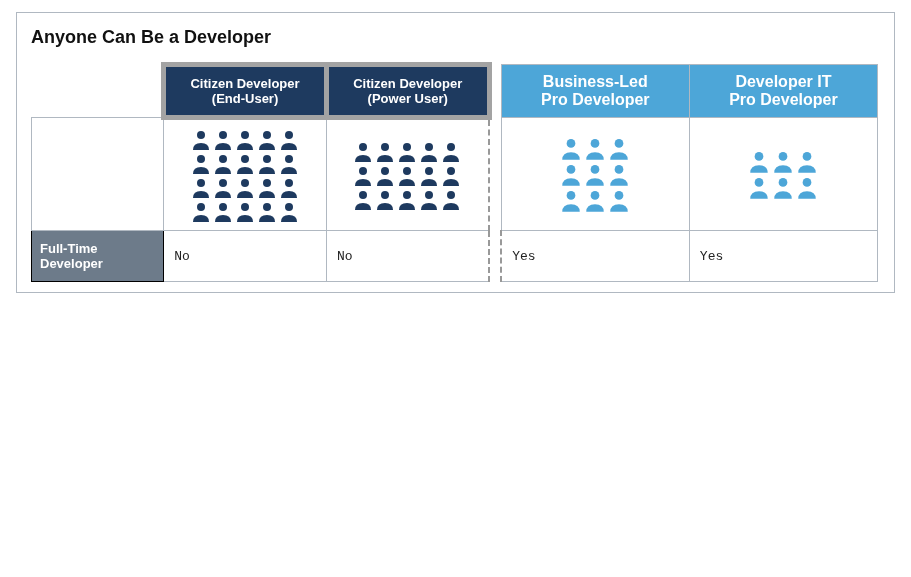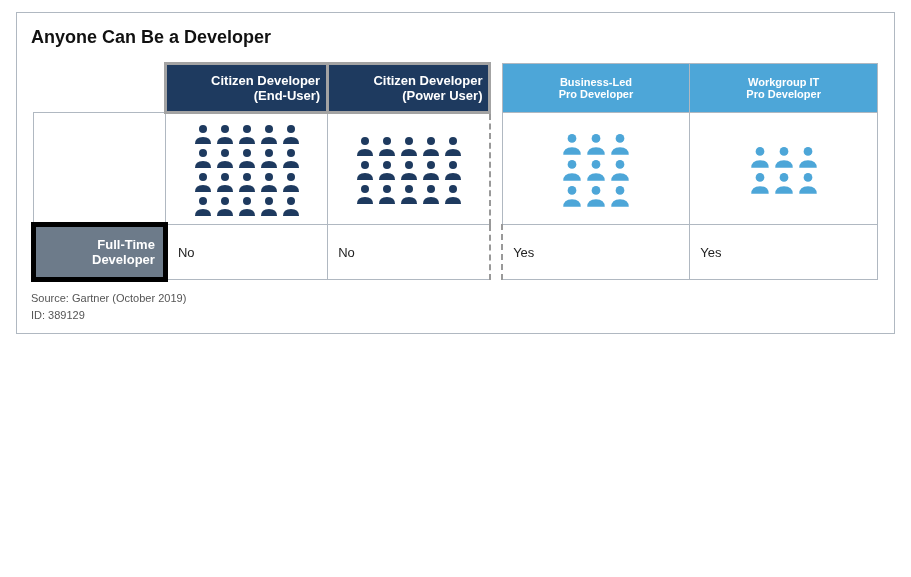--- a/index.html
+++ b/index.html
@@ -38,32 +38,32 @@
     .col-cd1    { width: 160px; }
     .col-cd2    { width: 160px; }
     .col-bp     { width: 185px; }
     .col-ei     { width: 185px; }
 
     
     .hdr-dark {
       background: #1e3a5f;
       color: #fff;
       font-weight: bold;
-      text-align: right;
+      text-align: center;
       padding: 8px 6px;
       font-size: 13px;
-      border: 3px solid #a3a3a3;
+      border: 5px solid #a3a3a3;
     }
     .hdr-blue {
       background: #4da6d8;
       color: #fff;
       font-weight: bold;
       text-align: center;
       padding: 8px 6px;
-      font-size: 11px;
+      font-size: 16px;
       border: 1px solid #b0b8c1;
     }
     .hdr-empty {
       border: none;
       background: #fff;
     }
 
     
     .avatar-cell {
       text-align: center;
@@ -72,29 +72,29 @@
       vertical-align: middle;
     }
 
     
     .row-label {
       background: #6d7b8a;
       color: #fff;
       font-weight: bold;
       padding: 10px 8px;
       vertical-align: middle;
-      border: 5px solid #000000;
+      border: 1px solid #000000;
       font-size: 13px;
-      text-align: right;
     }
     .row-data {
       padding: 10px 10px;
       vertical-align: middle;
       border: 1px solid #b0b8c1;
       font-size: 13px;
+      font-family: Liberation Mono, monospace;
     }
 
     
     .avatars-container {
       display: inline-flex;
       flex-direction: column;
       align-items: center;
       gap: 2px;
     }
     .avatar-row-svg {
@@ -135,21 +135,21 @@
         <td class="hdr-dark">
           <span>Citizen Developer</span><br>
           <span>(Power User)</span>
         </td>
         <td class="hdr-empty"></td>
         <td class="hdr-blue">
           <span>Business-Led</span><br>
           <span>Pro Developer</span>
         </td>
         <td class="hdr-blue">
-          <span>Workgroup IT</span><br>
+          <span>Developer IT</span><br>
           <span>Pro Developer</span>
         </td>
       </tr>
     </thead>
     <tbody>
 
       <tr>
         <td class="avatar-cell" style="border:1px solid #b0b8c1; background:#fff;"></td>
         <td class="avatar-cell">
           
@@ -404,17 +404,13 @@
         <td class="row-data">No</td>
         <td style="border:none; background:#fff; border-left:2px dashed #999; border-right:2px dashed #999;"></td>
         <td class="row-data">Yes</td>
         <td class="row-data">Yes</td>
       </tr>
 
 
     </tbody>
   </table>
 
-  <div class="source-text">
-    <div>Source: Gartner (October 2019)</div>
-    <div>ID: 389129</div>
-  </div>
 </div>
 
 </body></html>

